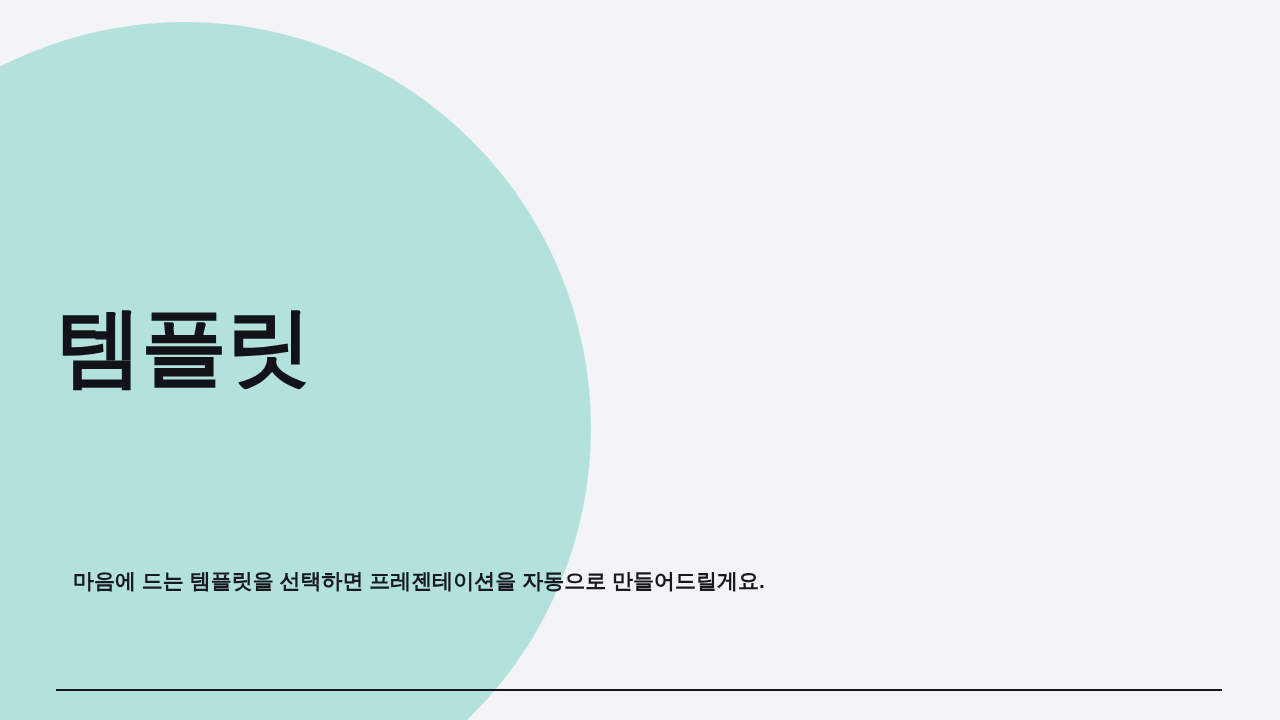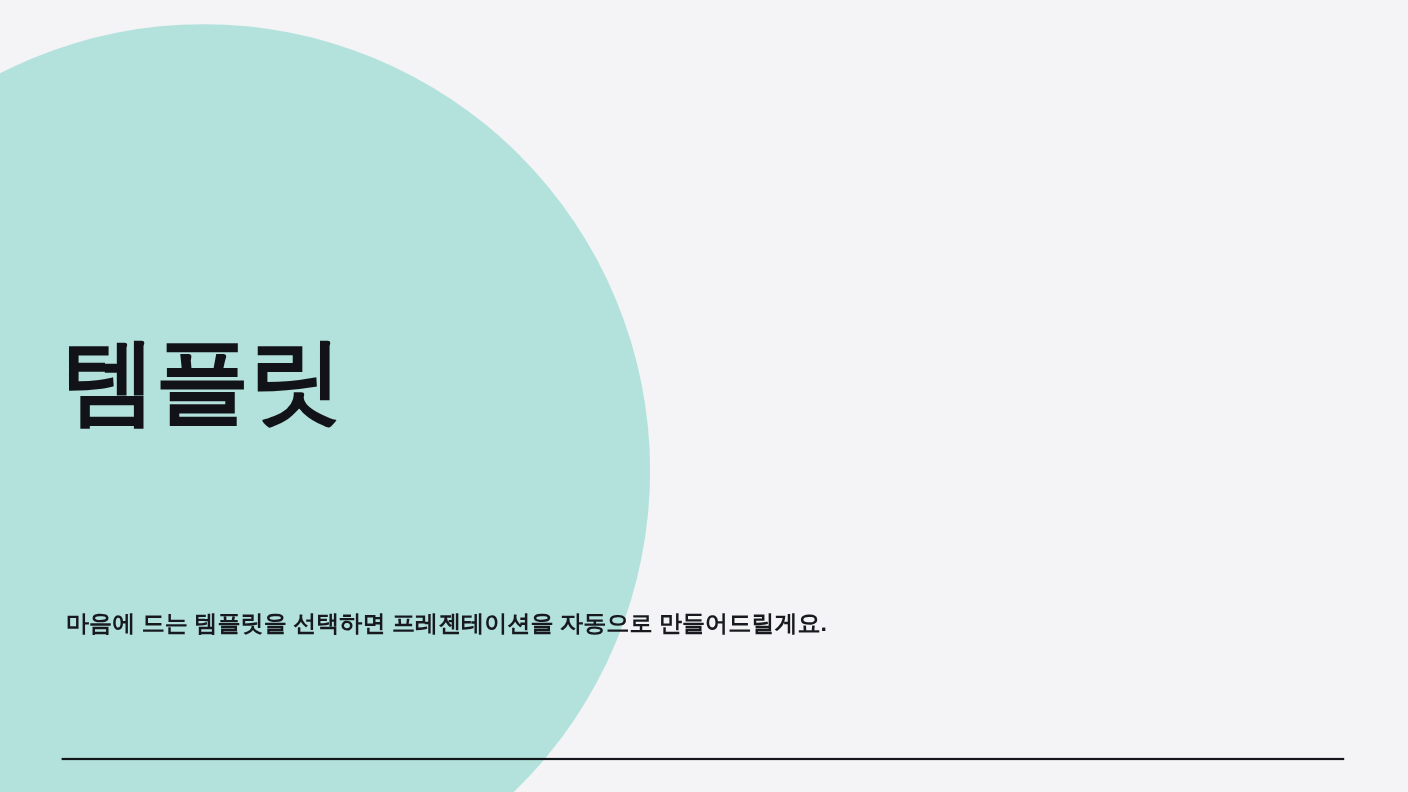--- a/index.html
+++ b/index.html
@@ -47,21 +47,21 @@
     letter-spacing: -1px;
     white-space: nowrap;
   }
   #title .title-line {
     display: block;
   }
   #subtitle {
     position: absolute;
     left: 56px;
     top: 549px;
-    margin: 4px;
+    margin: 17px;
     color: #17191f;
     font-size: 21px;
     font-weight: 700;
     line-height: 1.45;
     white-space: nowrap;
   }
   #divider {
     position: absolute;
     left: 56px;
     top: 689px;

